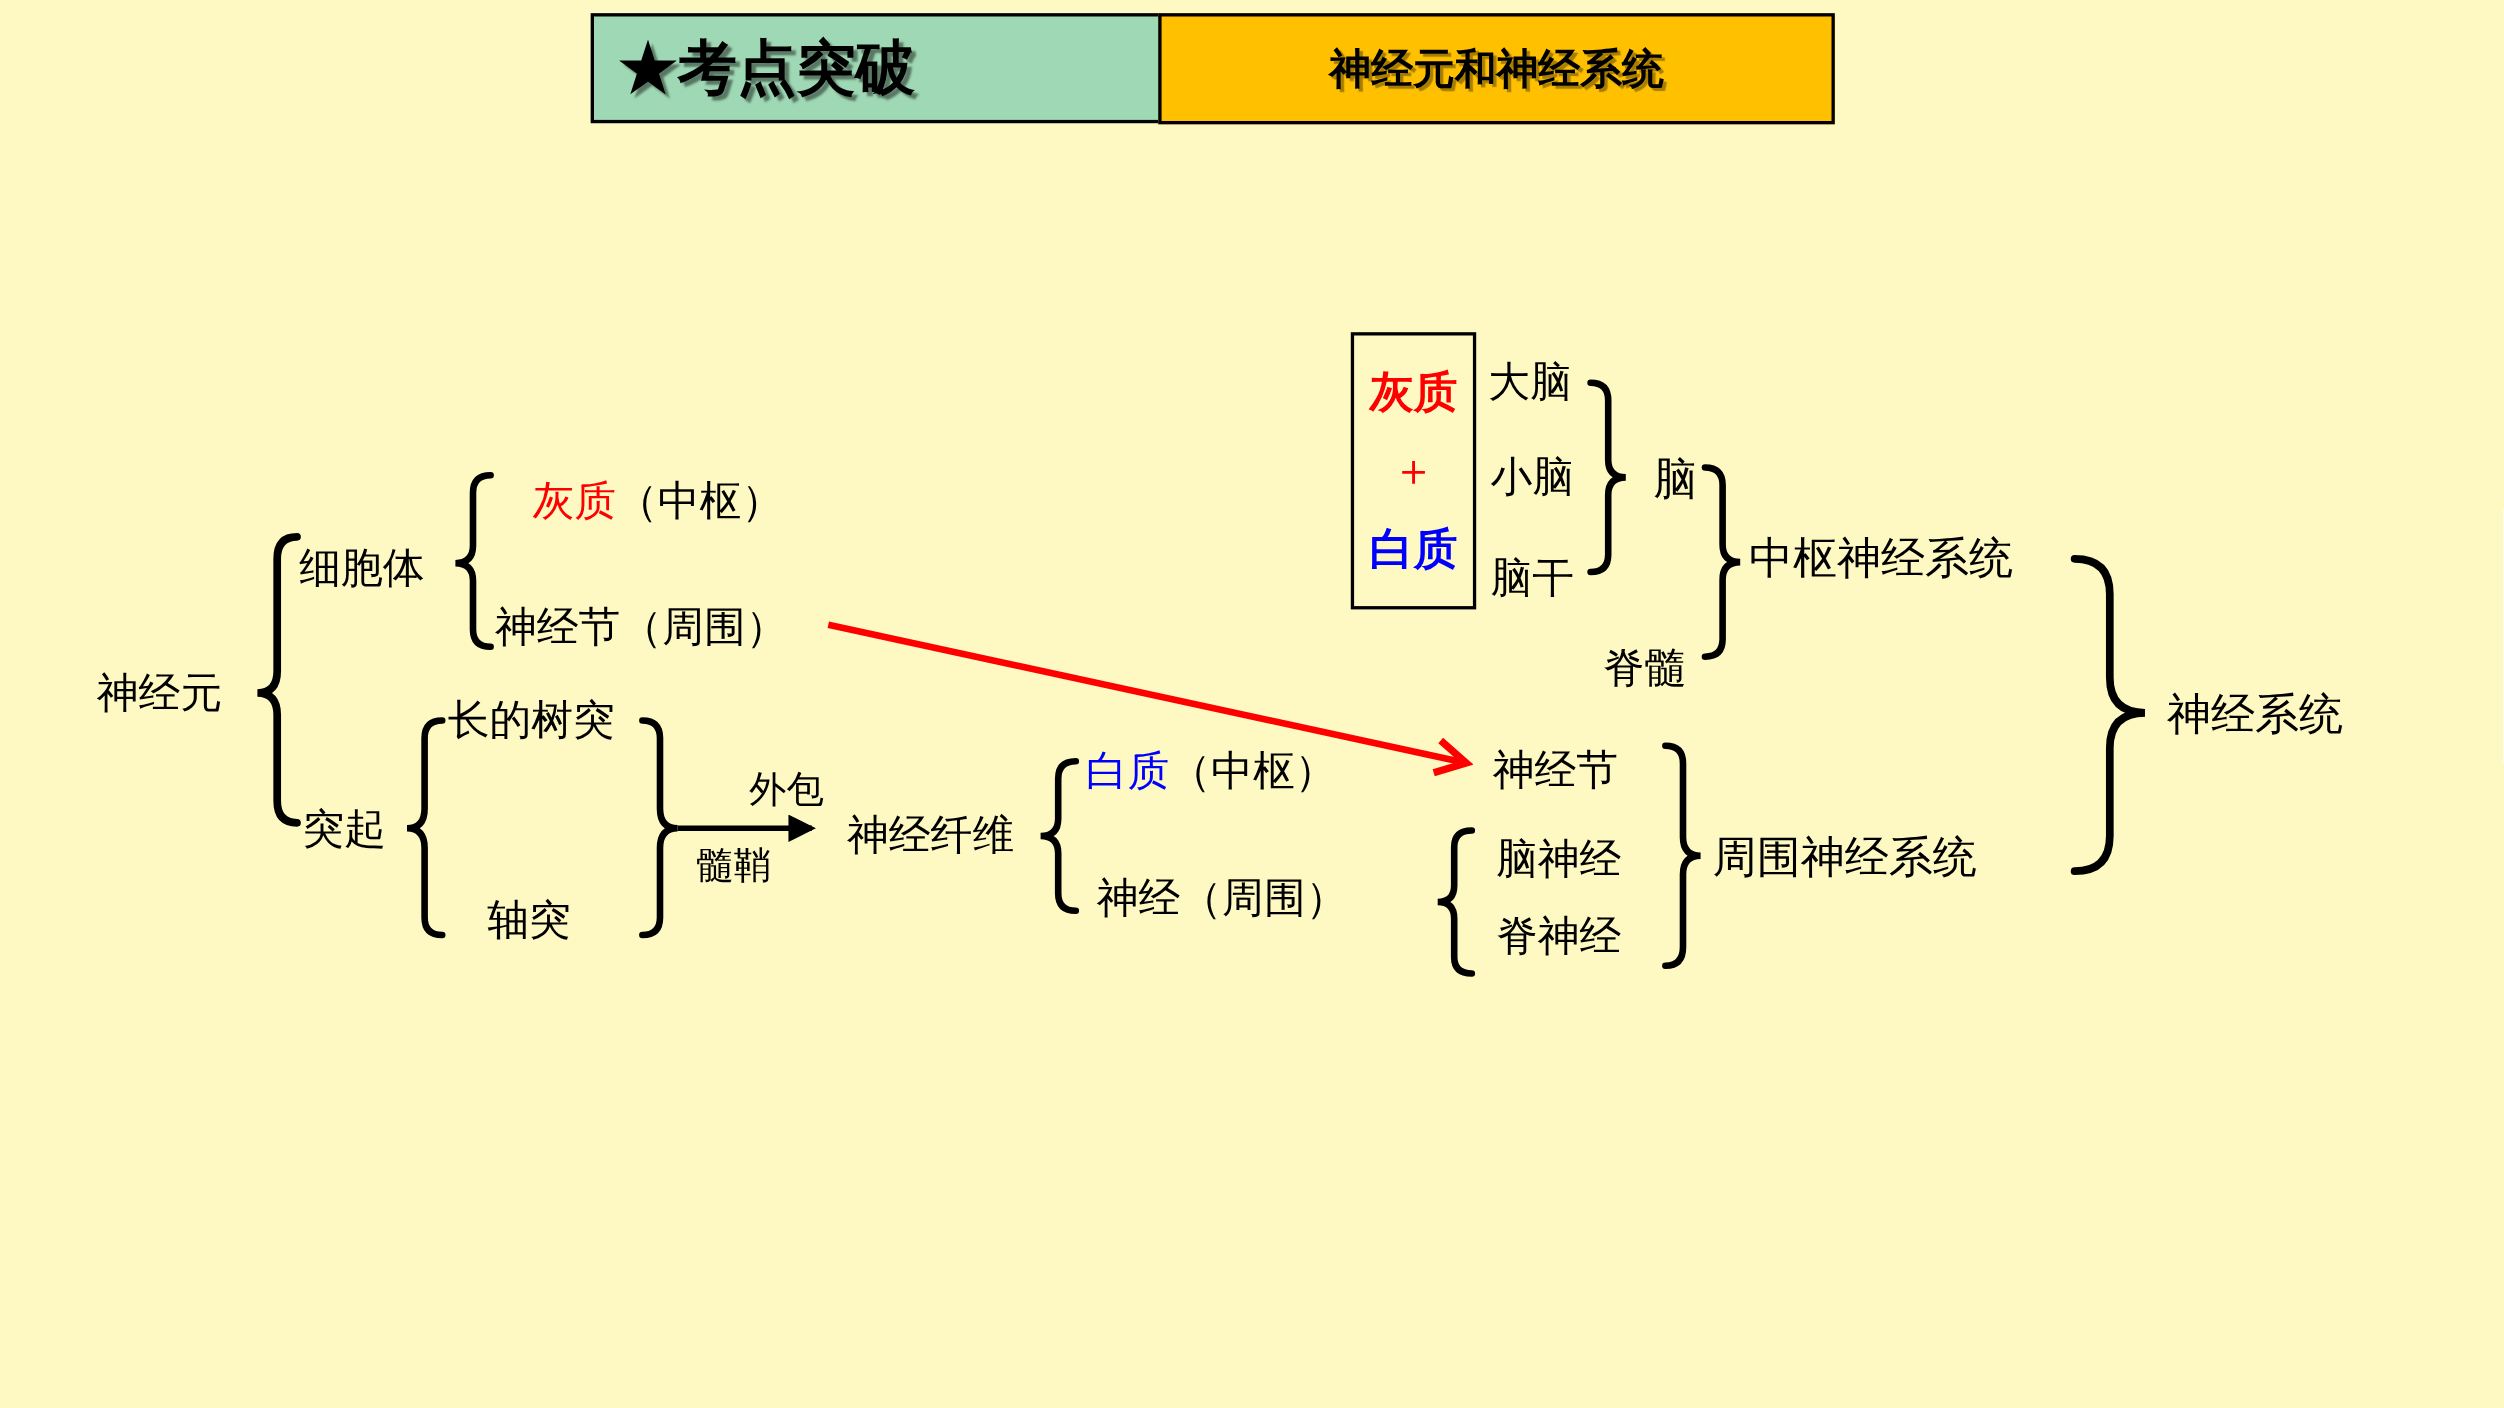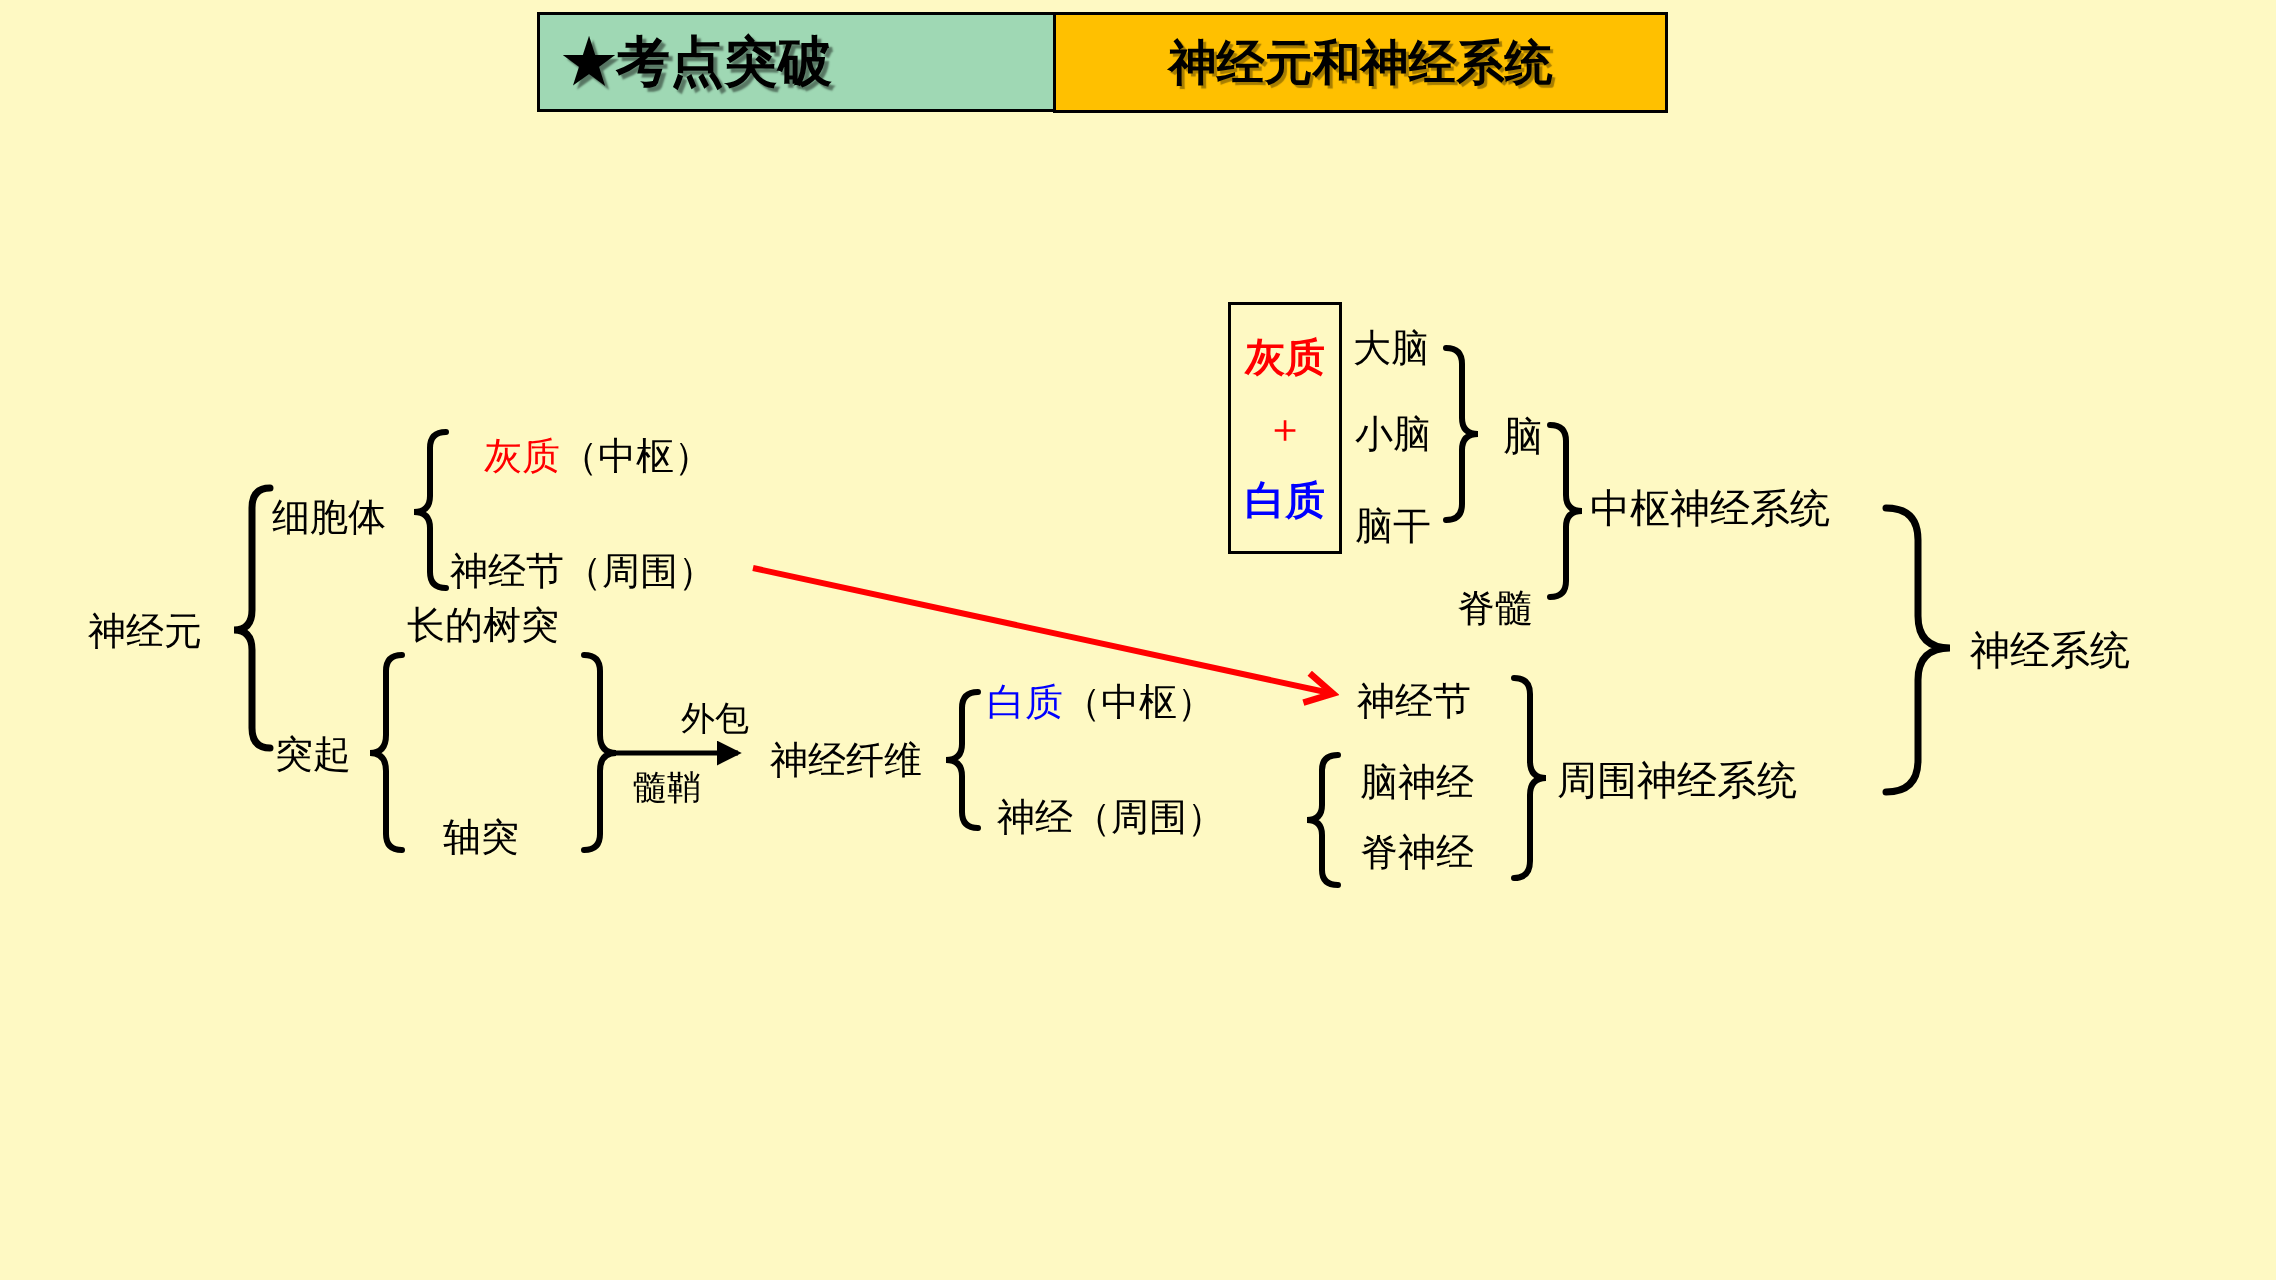--- a/index.html
+++ b/index.html
@@ -17,21 +17,21 @@
   .hdr-badge{
     left:537px;top:12px;width:519px;height:100px;background:#9FD8B4;
     border:3px solid #000;box-sizing:border-box;display:flex;align-items:center;
     font-family:"Liberation Serif","DejaVu Serif",serif;
     font-size:54px;font-weight:900;padding-left:22px;
     text-shadow:4px 4px 2px rgba(0,0,0,0.45);
   }
   .hdr-title{
     left:1053px;top:12px;width:615px;height:101px;background:#FFC000;
     border:3px solid #000;box-sizing:border-box;display:flex;align-items:center;justify-content:center;
-    font-size:48px;font-weight:900;
+    font-size:38px;font-weight:900;
     text-shadow:3px 3px 1px rgba(0,0,0,0.35);
   }
   
   .matter-box{
     left:1228px;top:302px;width:114px;height:252px;border:3px solid #000;box-sizing:border-box;
     display:flex;flex-direction:column;align-items:center;justify-content:space-evenly;
   }
   .matter-box .mw{font-size:40px;font-weight:800;}
   .matter-box .plus{font-size:40px;font-weight:400;}
   svg{position:absolute;left:0;top:0;}
@@ -79,21 +79,21 @@
   <div class="abs t38" style="left:272px;top:498px;">细胞体</div>
 
   <div class="abs t38" style="left:436px;top:437px;margin-left:48px;">
     <span class="c-red">灰质</span><span>（中枢）</span>
   </div>
   <div class="abs t38" style="left:450px;top:552px;">
     <span>神经节</span><span>（周围）</span>
   </div>
 
   <div class="abs t38" style="left:275px;top:735px;">突起</div>
-  <div class="abs t38" style="left:407px;top:606px;">长的树突</div>
+  <div class="abs t38" style="left:407px;top:636px;">长的树突</div>
   <div class="abs t38" style="left:443px;top:818px;">轴突</div>
 
   <div class="abs t34" style="left:633px;top:701px;margin-left:48px;">外包</div>
   <div class="abs t34" style="left:633px;top:770px;">髓鞘</div>
 
   <div class="abs t38" style="left:770px;top:741px;">神经纤维</div>
 
   <div class="abs t38" style="left:987px;top:683px;">
     <span class="c-blue">白质</span><span>（中枢）</span>
   </div>

